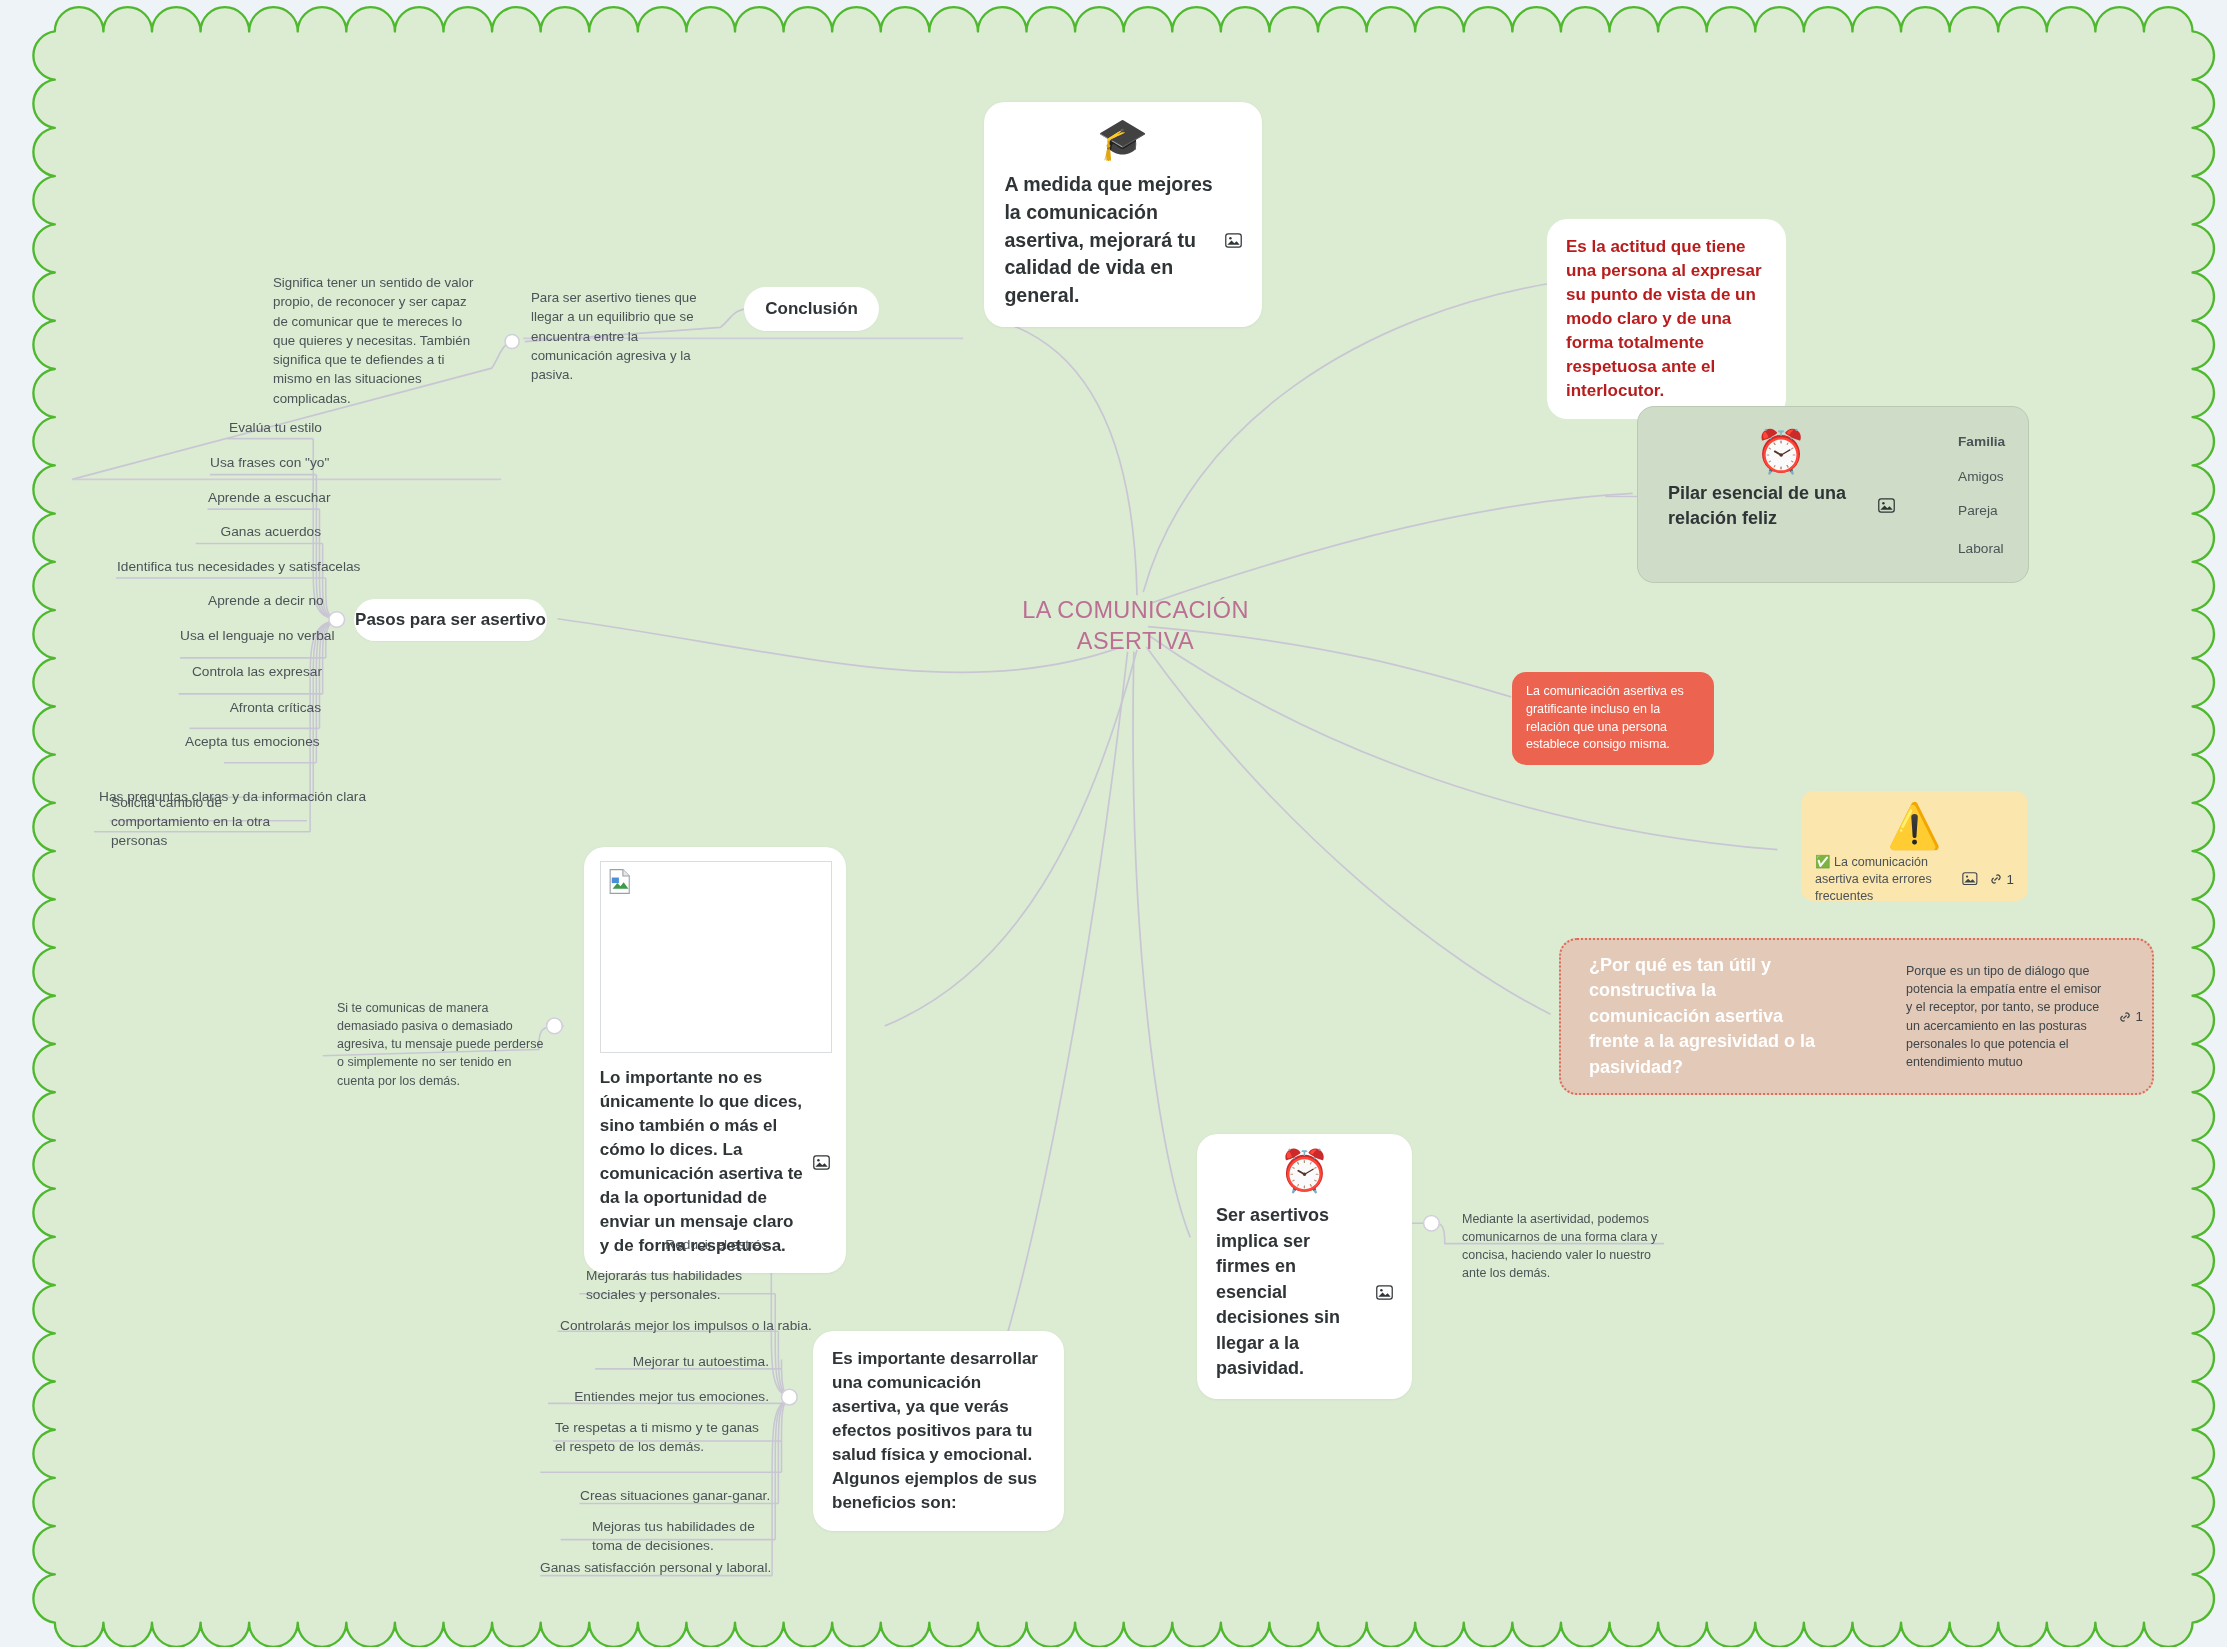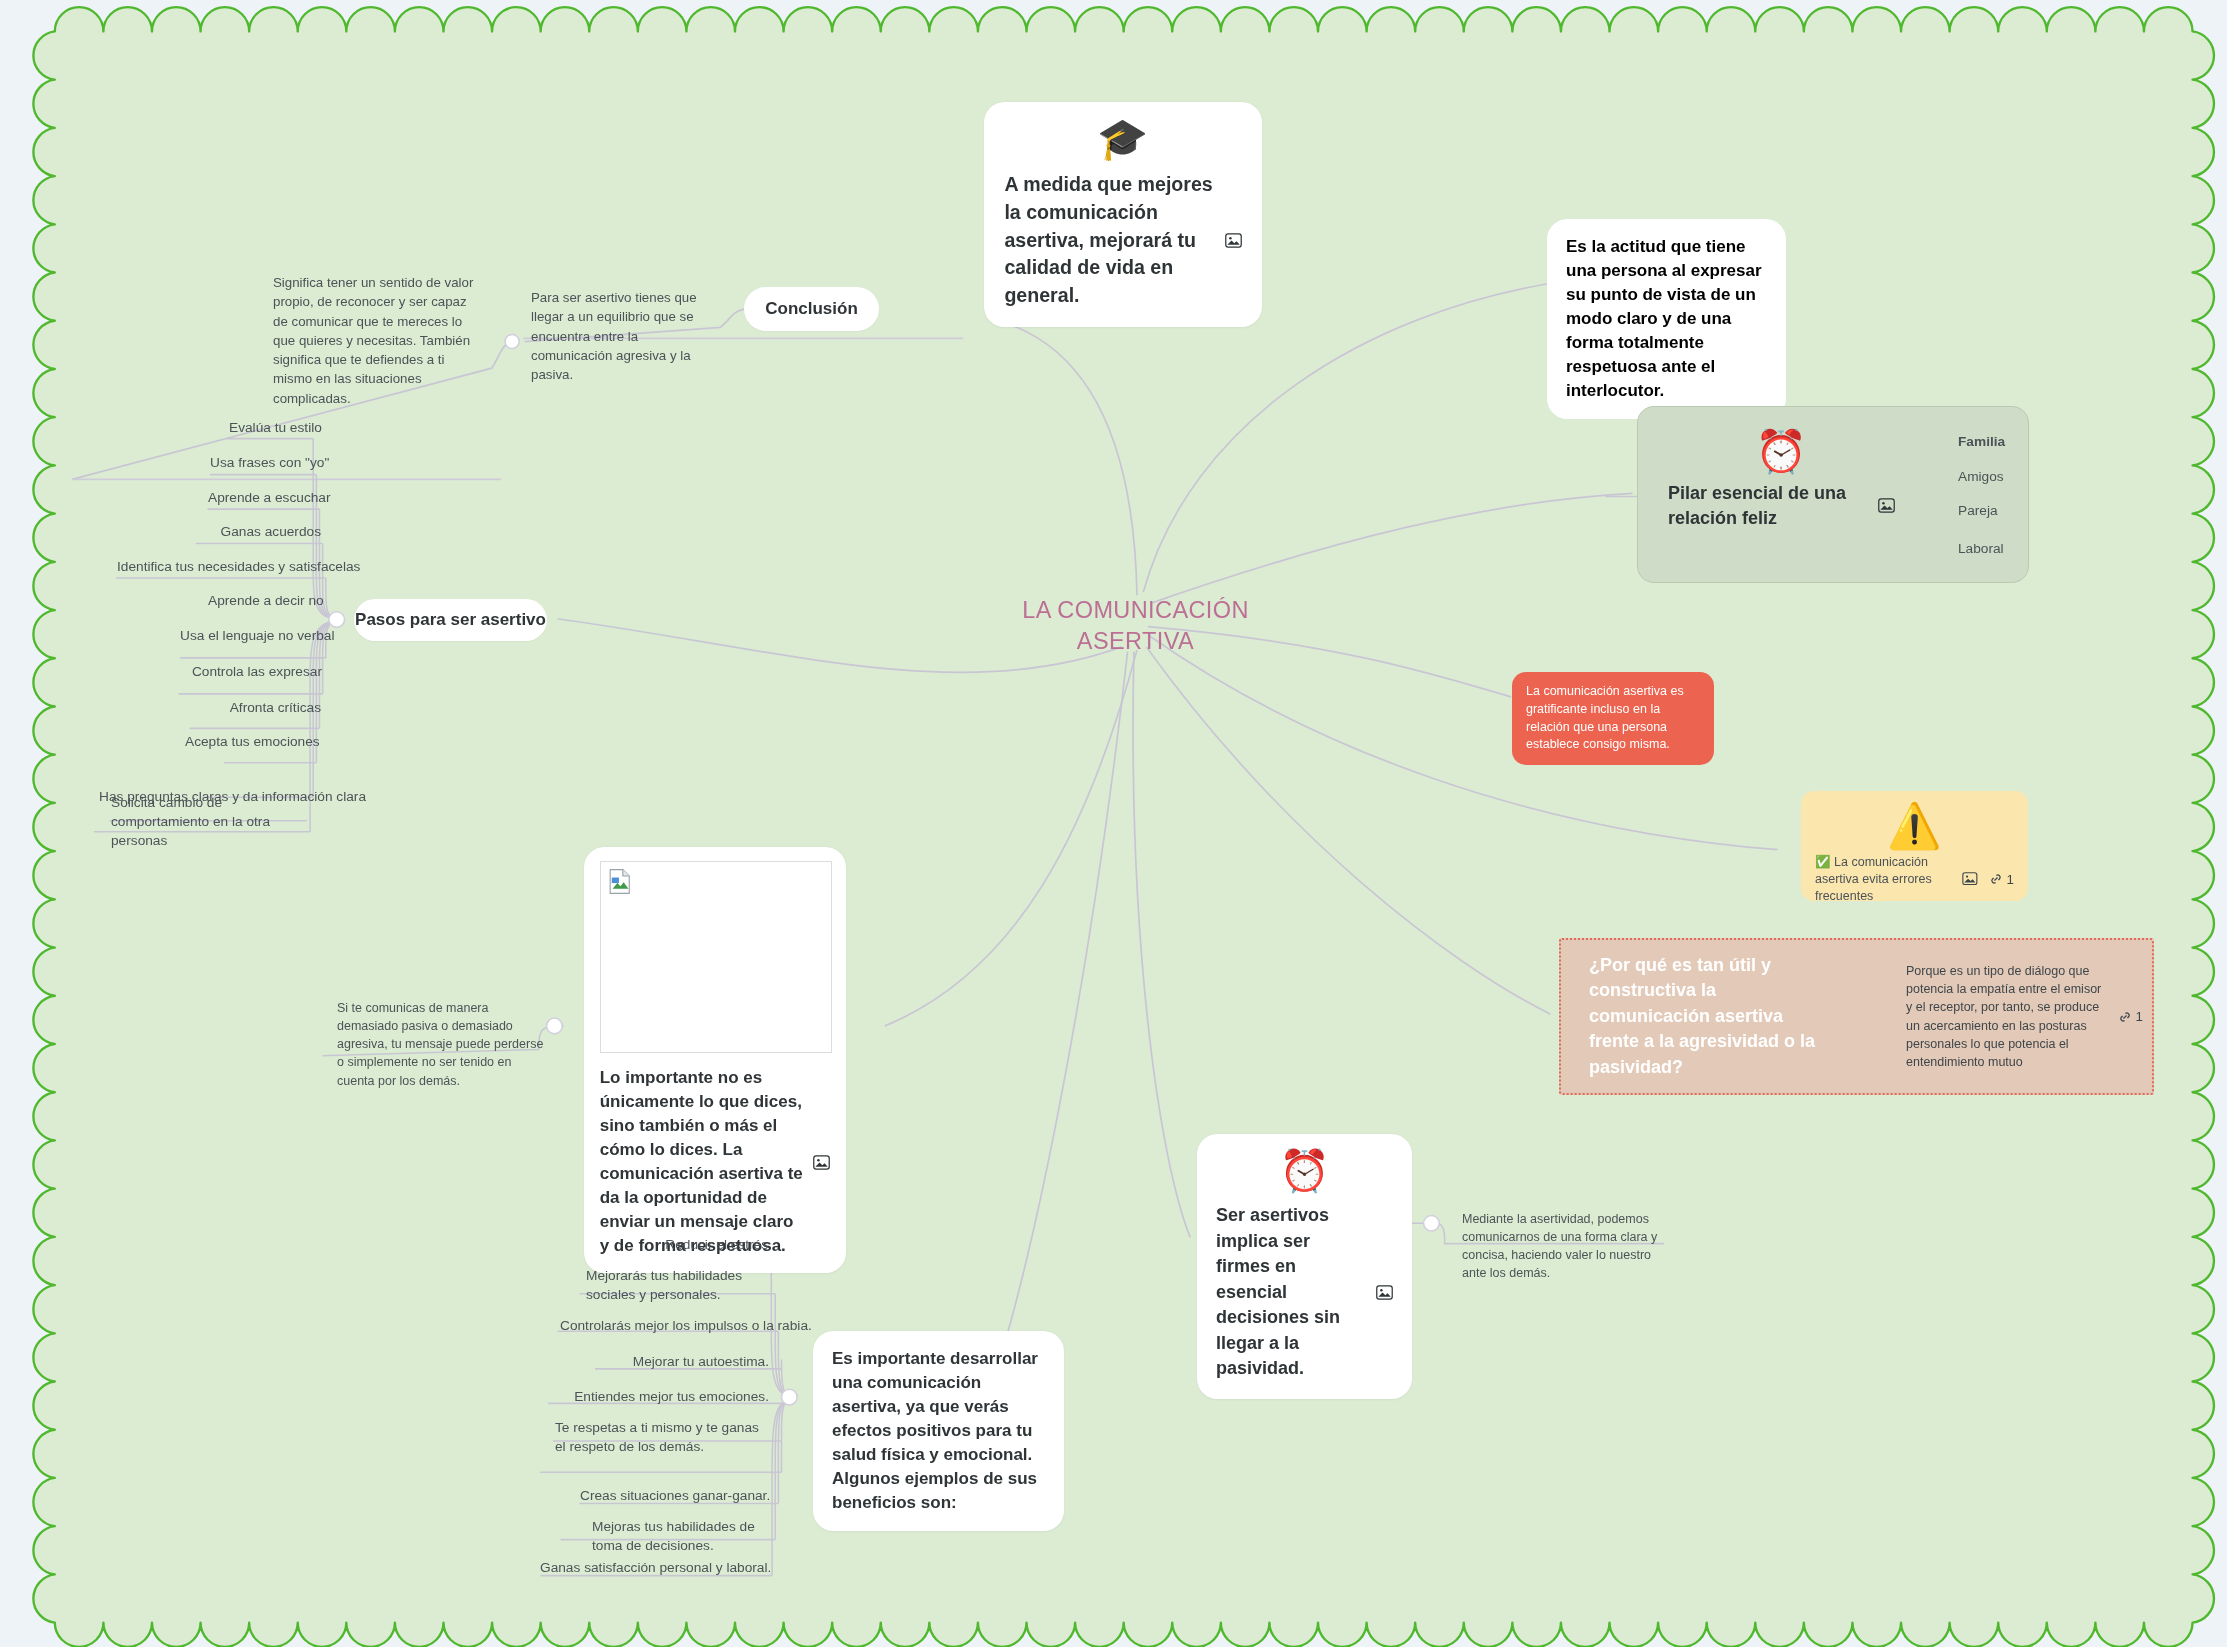--- a/index.html
+++ b/index.html
@@ -40,40 +40,40 @@
 
   .leaf{
     color:#4b5357;font-size:13.7px;line-height:1.38;
     white-space:nowrap;
   }
   .leaf.wrap{white-space:normal;}
 
   
   .yellowtext{
     background:#ffffff;border-radius:20.4px;padding:15.7px 19px;
-    color:#000000;font-weight:bold;font-size:17px;line-height:1.42;
+    color:#b91c1c;font-weight:bold;font-size:17px;line-height:1.42;
     box-sizing:border-box;
   }
   .redbox{
     background:#ec6450;border-radius:14px;padding:11px 14px;
     color:#ffffff;font-size:12.5px;line-height:1.42;
     box-sizing:border-box;
   }
   .graybox{
     background:#cfddc8;border:1.2px solid #b9c9b2;border-radius:17px;
     box-sizing:border-box;
   }
   .amberbox{
     background:#fbe6ae;border-radius:12.5px;box-sizing:border-box;
     padding:12.5px 14px;
   }
   .amberbox .emoji{font-size:44px;line-height:1;display:block;text-align:center;margin-bottom:6.3px;}
   .amberbox .atext{color:#4b5357;font-size:12.5px;line-height:1.35;}
   .salmonbox{
-    background:#e2c9b8;border:2.3px dotted #e06a55;border-radius:3px;
+    background:#e2c9b8;border:2.3px dotted #e06a55;border-radius:18px;
     box-sizing:border-box;
   }
   .salmonbox .qtext{
     color:#ffffff;font-weight:bold;font-size:18px;line-height:1.42;
   }
   .salmonbox .rtext{color:#3f464a;font-size:12.5px;line-height:1.45;}
 
   
   .imgicon{
     display:inline-block;width:17px;height:15px;vertical-align:middle;

